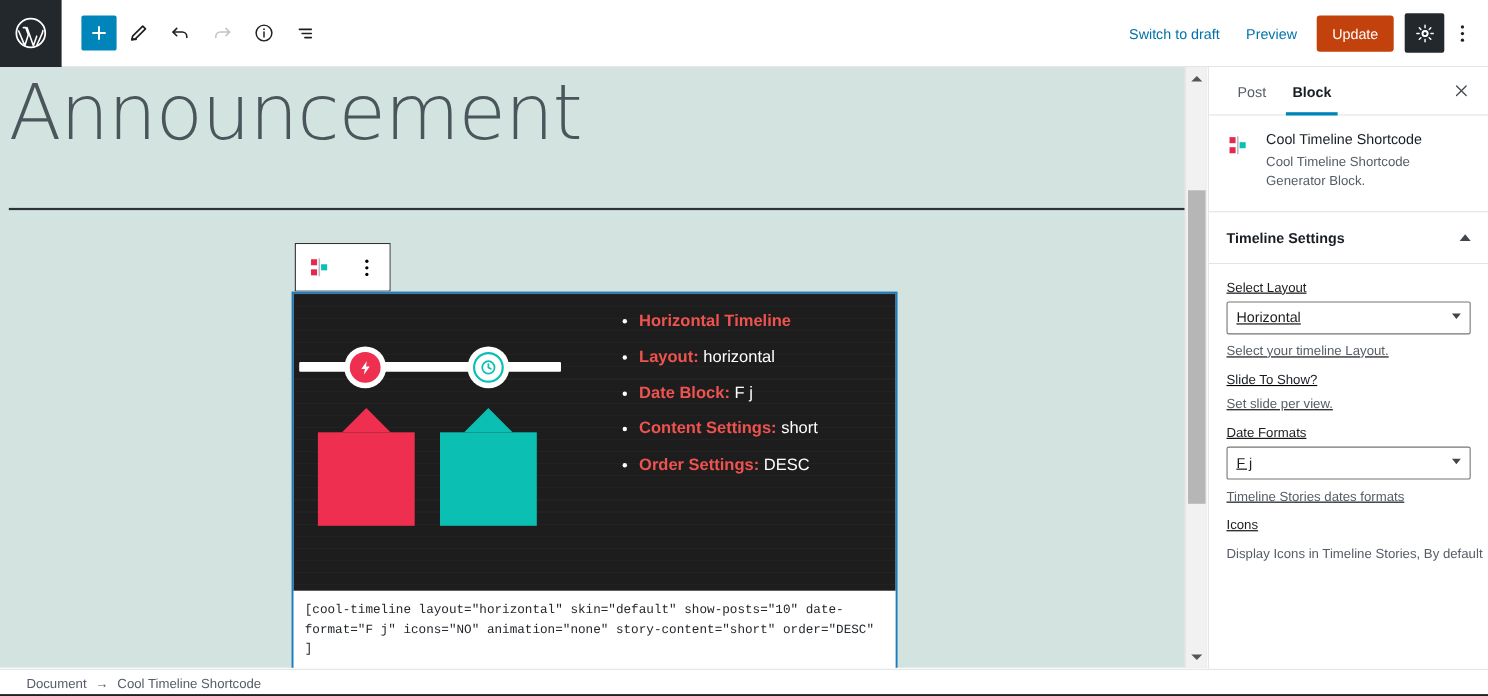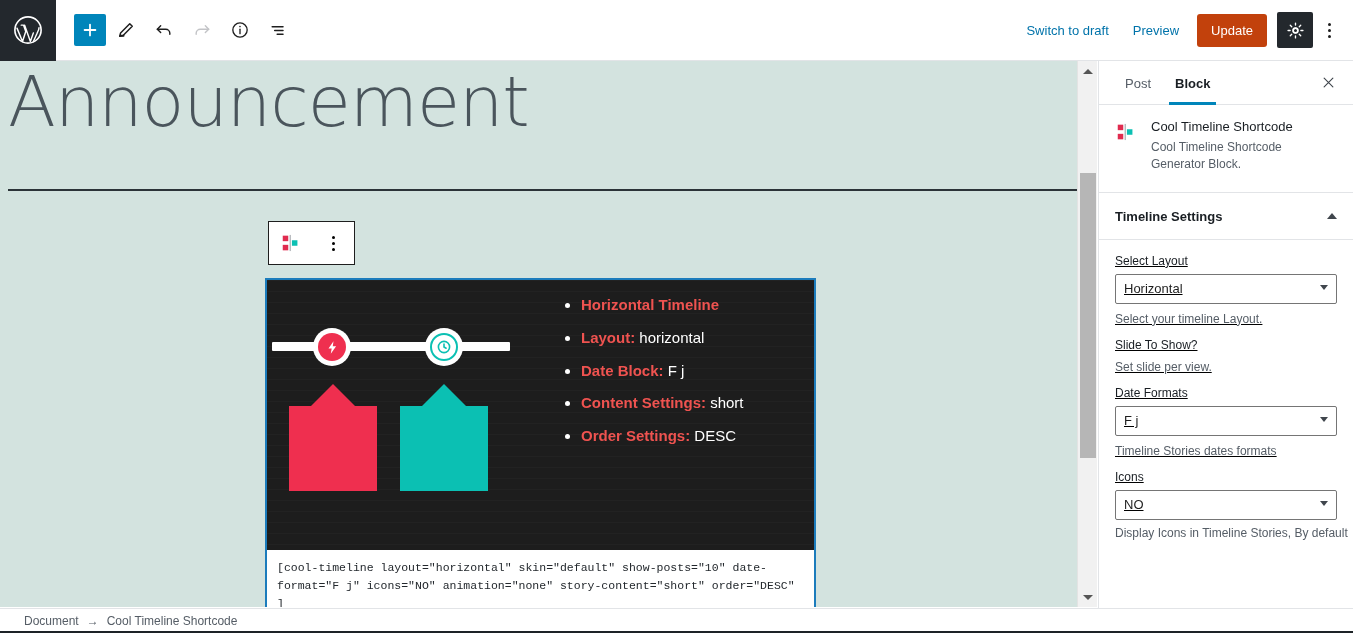--- a/index.html
+++ b/index.html
@@ -86,21 +86,21 @@
   }
   .block-toolbar > button {
     background: #fff; border: none; cursor: pointer;
     display: flex; align-items: center; justify-content: center;
   }
   .btb-icon { width: 44px; border-right: 1px solid #1e1e1e; }
   .btb-more { width: 42px; }
 
   
   .block-wrap {
-    margin: 13px 0 0 265px; width: 551px;
+    margin: 0 0 0 265px; width: 551px;
     border: 2px solid #1c7cbc; background: #fff;
   }
   .timeline-preview {
     position: relative; height: 270px; background: #1d1d1d; overflow: hidden;
   }
   .tp-stripes {
     position: absolute; inset: 0;
     background: repeating-linear-gradient(180deg,
       rgba(255,255,255,0.022) 0px, rgba(255,255,255,0.022) 1px,
       transparent 1px, transparent 11px);
@@ -483,24 +483,20 @@
       <span class="field-help">Set slide per view.</span>
 
       <label class="field-label">Date Formats</label>
       <div class="sel-wrap">
         <div class="sel-box">F j</div>
         <span class="sel-chev"></span>
       </div>
       <span class="field-help">Timeline Stories dates formats</span>
 
       <label class="field-label">Icons</label>
-      <div class="sel-wrap">
-        <div class="sel-box">NO</div>
-        <span class="sel-chev"></span>
-      </div>
     </div>
 
     <div class="sb-cut">Display Icons in Timeline Stories, By default</div>
   </div>
 
   <div class="statusbar">
     <span>Document</span>
     <span class="bc-sep">→</span>
     <span>Cool Timeline Shortcode</span>
   </div>

